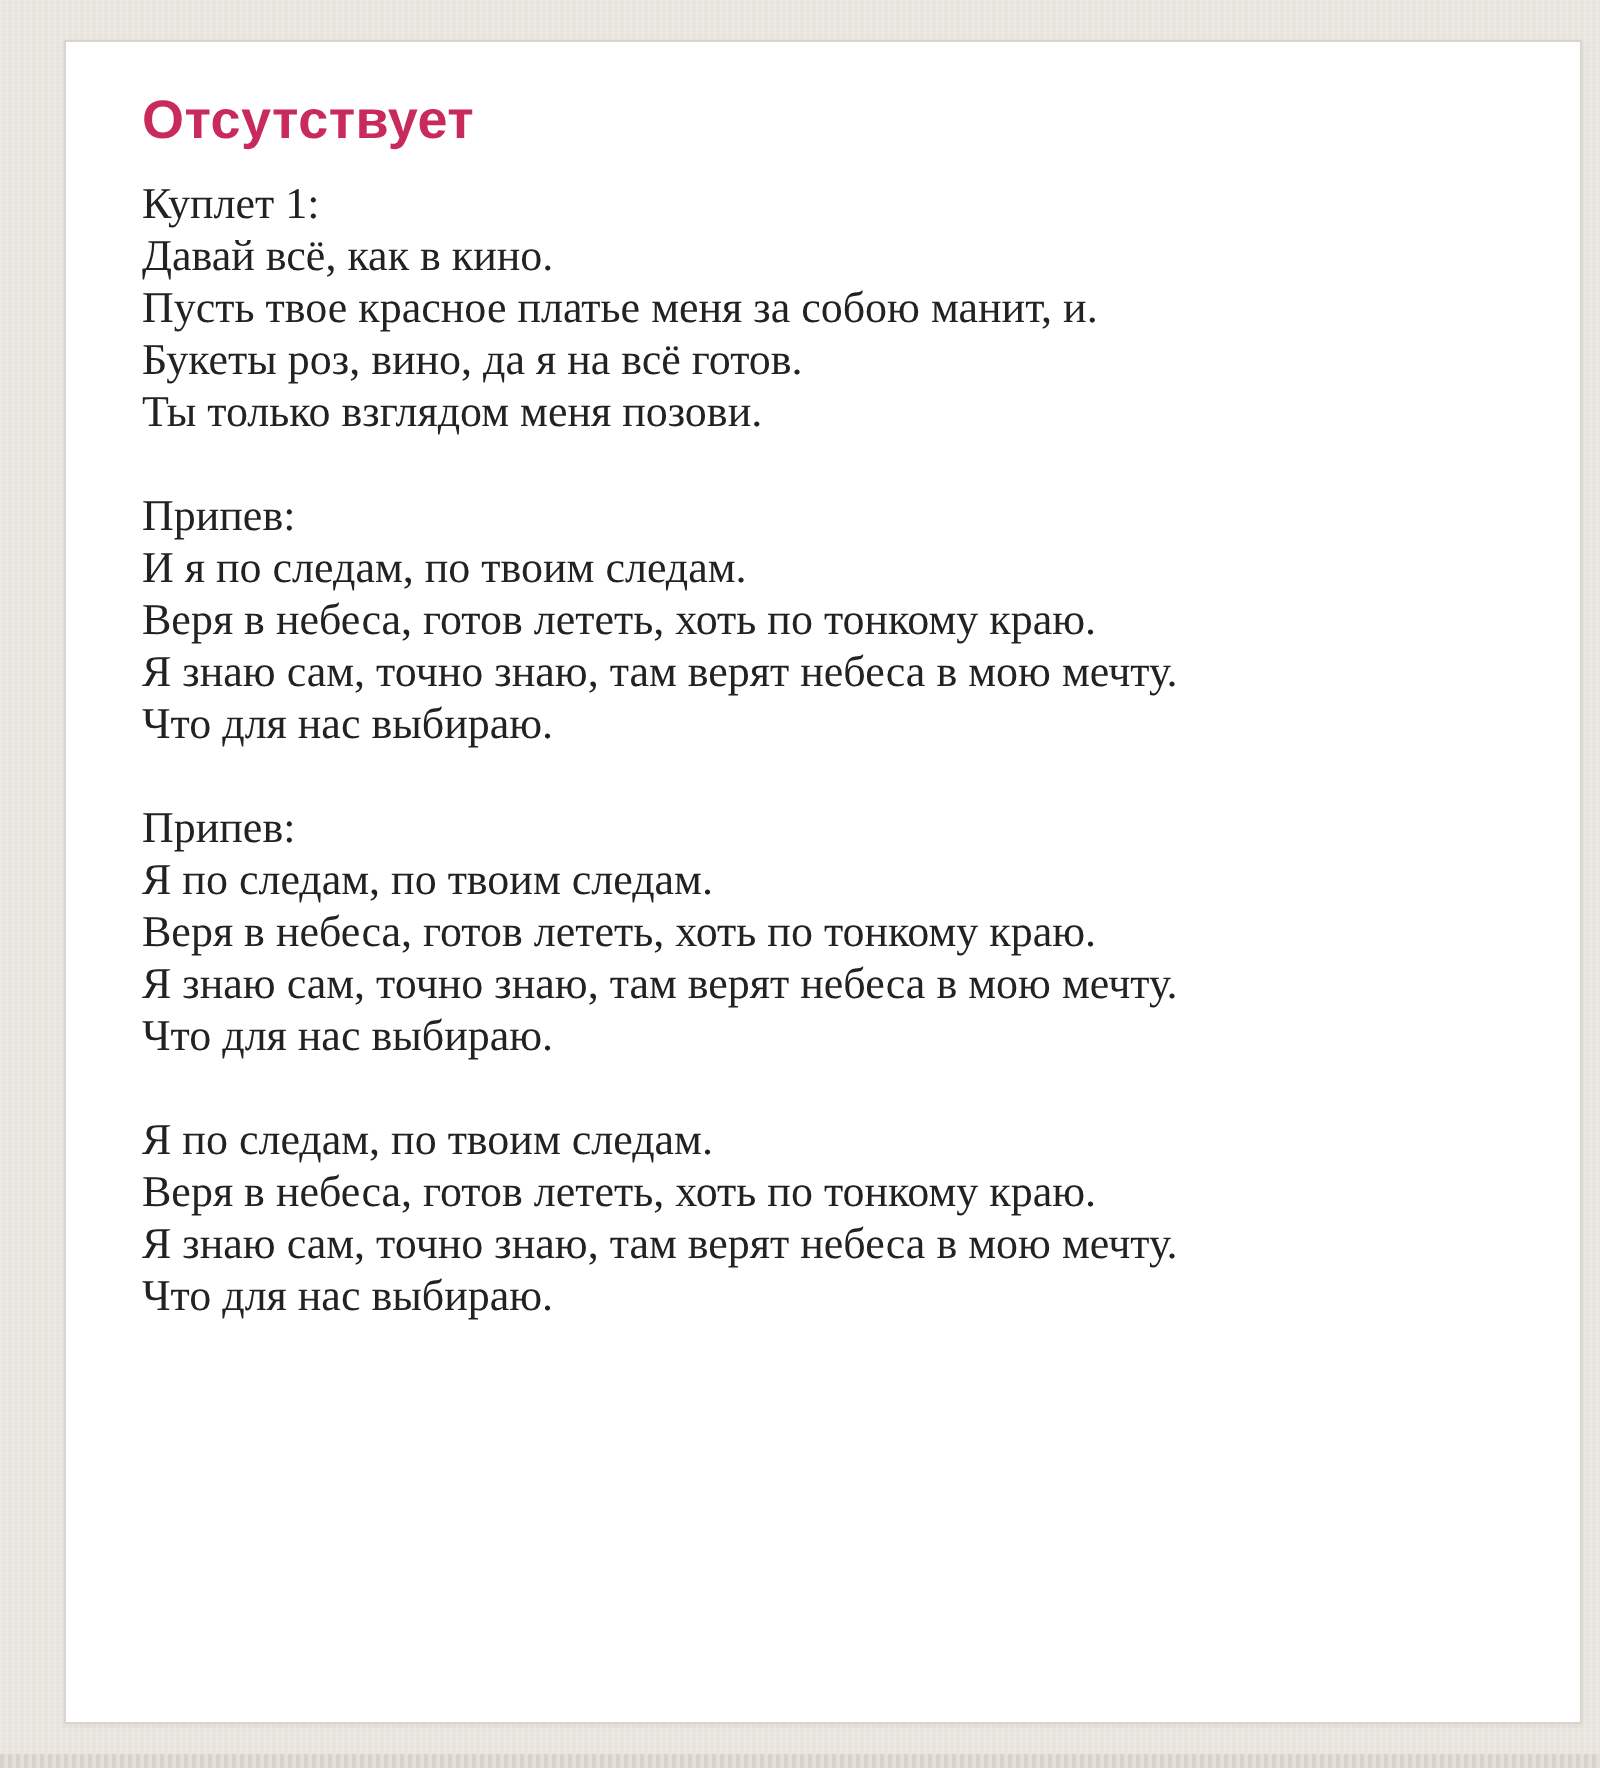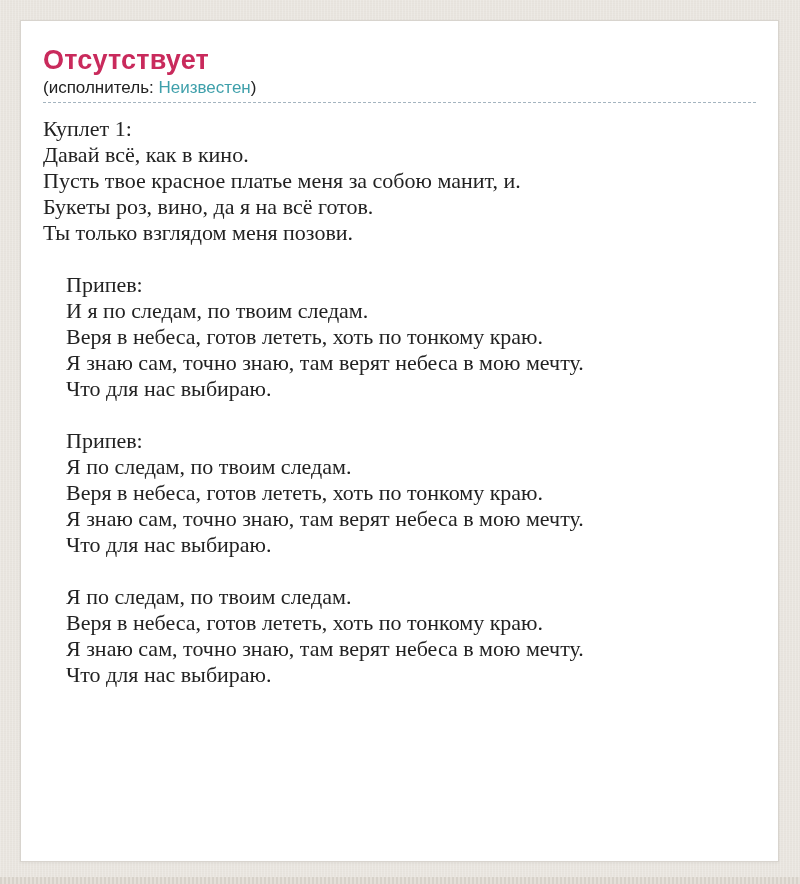--- a/index.html
+++ b/index.html
@@ -28,27 +28,28 @@
     position: relative;
   }
   .bottom-strip {
     position: absolute;
     left: 0; right: 0; bottom: 0;
     height: 7px;
     background: repeating-linear-gradient(90deg, #d7d2ca 0 2px, #e5e0d9 2px 4px);
   }
   .card {
     position: absolute;
-    left: 20px;
+    left: 32px;
     top: 20px;
     width: 759px;
     height: 842px;
     background: var(--card-bg);
     border: 1px solid var(--card-border);
     box-shadow: 0 1px 3px rgba(0,0,0,0.05);
+    padding-left: 16px;
   }
   .card-inner {
     padding: 24px 22px 0 22px;
   }
   h1.song-title {
     margin: 0;
     font-size: 27px;
     font-weight: bold;
     line-height: 1.15;
     color: var(--title-color);
@@ -72,34 +73,30 @@
     font-size: 22px;
     line-height: 26px;
     color: var(--text-color);
     font-family: Liberation Serif, serif;
   }
   .lyrics p.stanza {
     margin: 0;
   }
   .lyrics p.stanza + p.stanza {
     margin-top: 26px;
-    margin-left: 23px;
   }
 </style>
 </head>
 <body>
 
 <div class="card">
   <div class="card-inner">
 
     <h1 class="song-title">Отсутствует</h1>
 
-    <div class="artist-line">
-      <span>(исполнитель: </span><a>Неизвестен</a><span>)</span>
-    </div>
 
     <div class="lyrics" id="lyrics">
         <p class="stanza">Куплет 1:<br>Давай всё, как в кино.<br>Пусть твое красное платье меня за собою манит, и.<br>Букеты роз, вино, да я на всё готов.<br>Ты только взглядом меня позови.</p>
         <p class="stanza">Припев:<br>И я по следам, по твоим следам.<br>Веря в небеса, готов лететь, хоть по тонкому краю.<br>Я знаю сам, точно знаю, там верят небеса в мою мечту.<br>Что для нас выбираю.</p>
         <p class="stanza">Припев:<br>Я по следам, по твоим следам.<br>Веря в небеса, готов лететь, хоть по тонкому краю.<br>Я знаю сам, точно знаю, там верят небеса в мою мечту.<br>Что для нас выбираю.</p>
         <p class="stanza">Я по следам, по твоим следам.<br>Веря в небеса, готов лететь, хоть по тонкому краю.<br>Я знаю сам, точно знаю, там верят небеса в мою мечту.<br>Что для нас выбираю.</p>
       </div>
 
   </div>
 </div>

